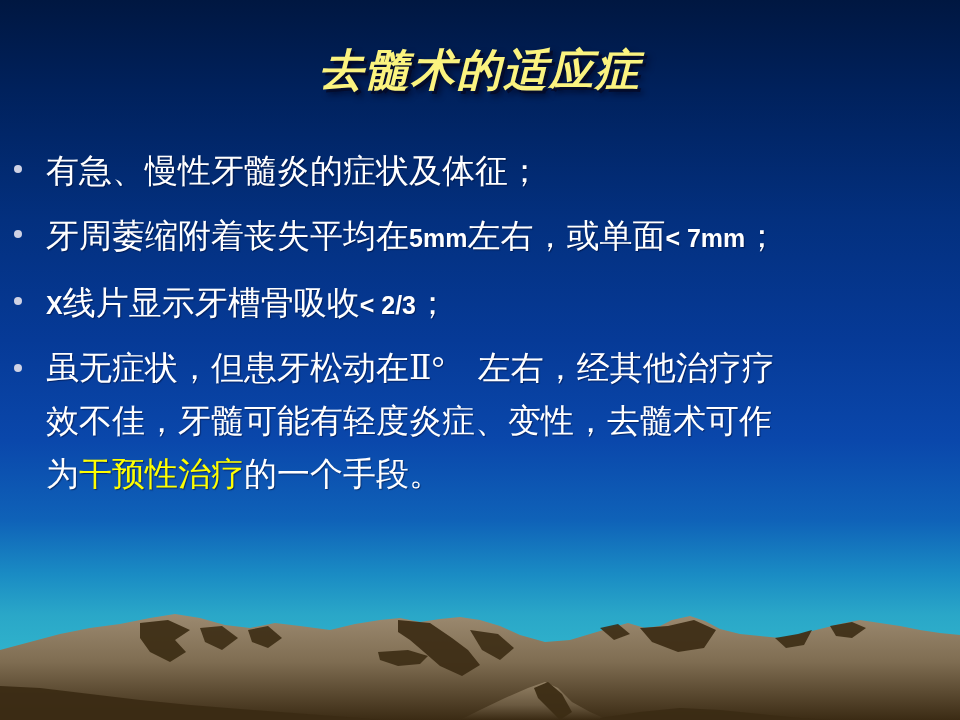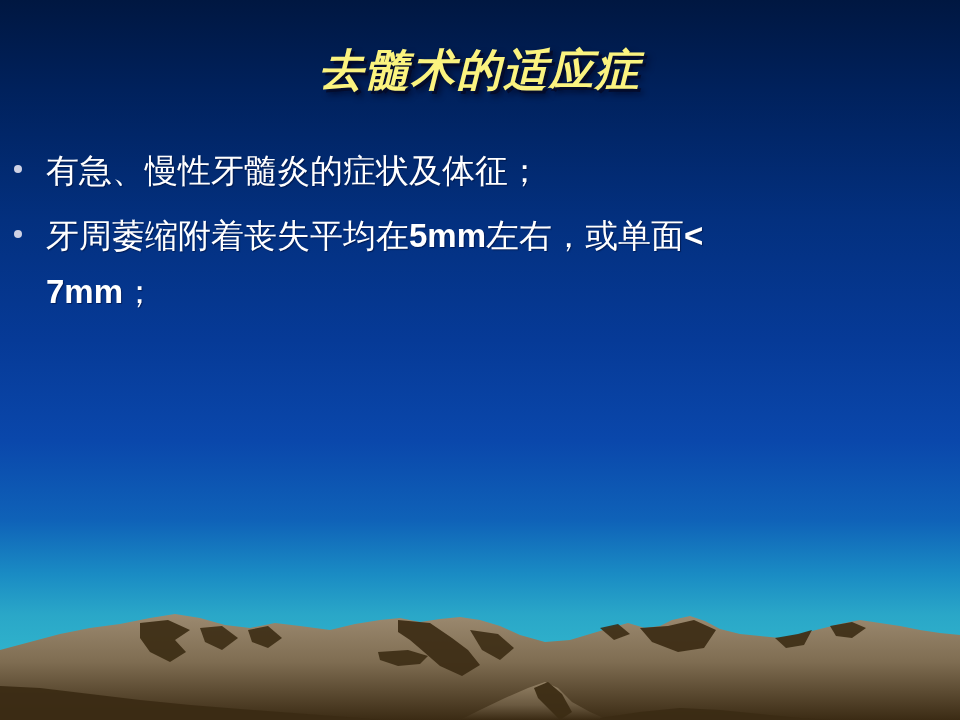--- a/index.html
+++ b/index.html
@@ -95,21 +95,21 @@
     color: #ffffff;
     font-size: 33px;
     line-height: 56px;
     font-family: "Liberation Serif", "DejaVu Serif", serif;
     letter-spacing: 0px;
     text-shadow: 1px 1px 1px rgba(0,0,30,0.45);
   }
   .sans-b {
     font-family: "Liberation Sans", "DejaVu Sans", sans-serif;
     font-weight: bold;
-    font-size: 33px;
+    font-size: 25px;
   }
   .hl-yellow {
     color: #ffff00;
     text-shadow: 1px 1px 1px rgba(0,0,40,0.5);
   }
   .b1 { margin-top: 0px; }
   .b2 { margin-top: 7px; }
   .b3 { margin-top: 9px; }
   .b4 { margin-top: 9px; }
   .b5 { margin-top: 9px; }
@@ -176,16 +176,24 @@
       <span class="bullet-dot"></span>
       <div class="btext"><span>有急、慢性牙髓炎的症状及体征；</span></div>
     </div>
 
 
     <div class="bullet-row b3">
       <span class="bullet-dot"></span>
       <div class="btext"><span>牙周萎缩附着丧失平均在</span><span class="sans-b">5mm</span><span>左右，或单面</span><span class="sans-b">&lt; 7mm</span><span>；</span></div>
     </div>
 
+    <div class="bullet-row b4">
+      <span class="bullet-dot"></span>
+      <div class="btext"><span class="sans-b">X</span><span>线片显示牙槽骨吸收</span><span class="sans-b">&lt; 2/3</span><span>；</span></div>
+    </div>
 
+    <div class="bullet-row b5">
+      <span class="bullet-dot"></span>
+      <div class="btext"><span>虽无症状，但患牙松动在Ⅱ°　左右，经其他治疗疗效不佳，牙髓可能有轻度炎症、变性，去髓术可作为</span><span class="hl-yellow">干预性治疗</span><span>的一个手段。</span></div>
+    </div>
 
   </div>
 </div>
 
 </body></html>

